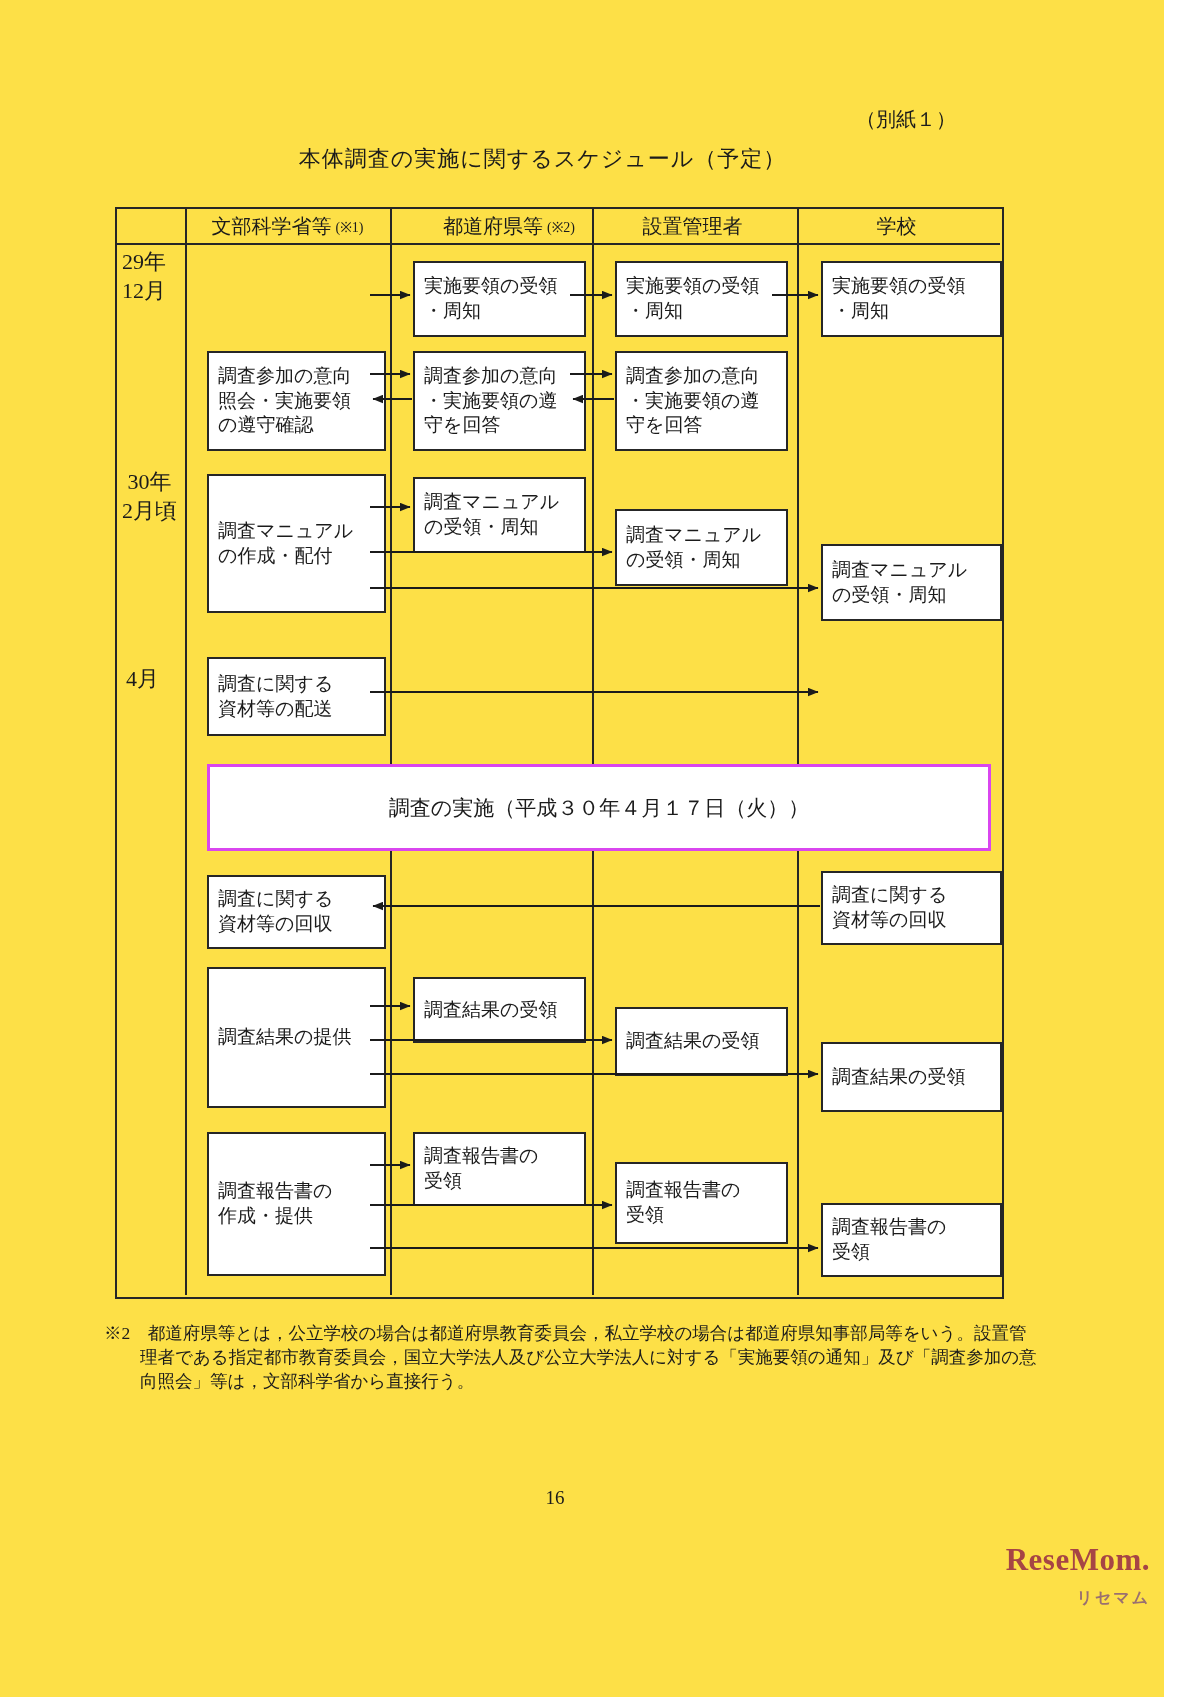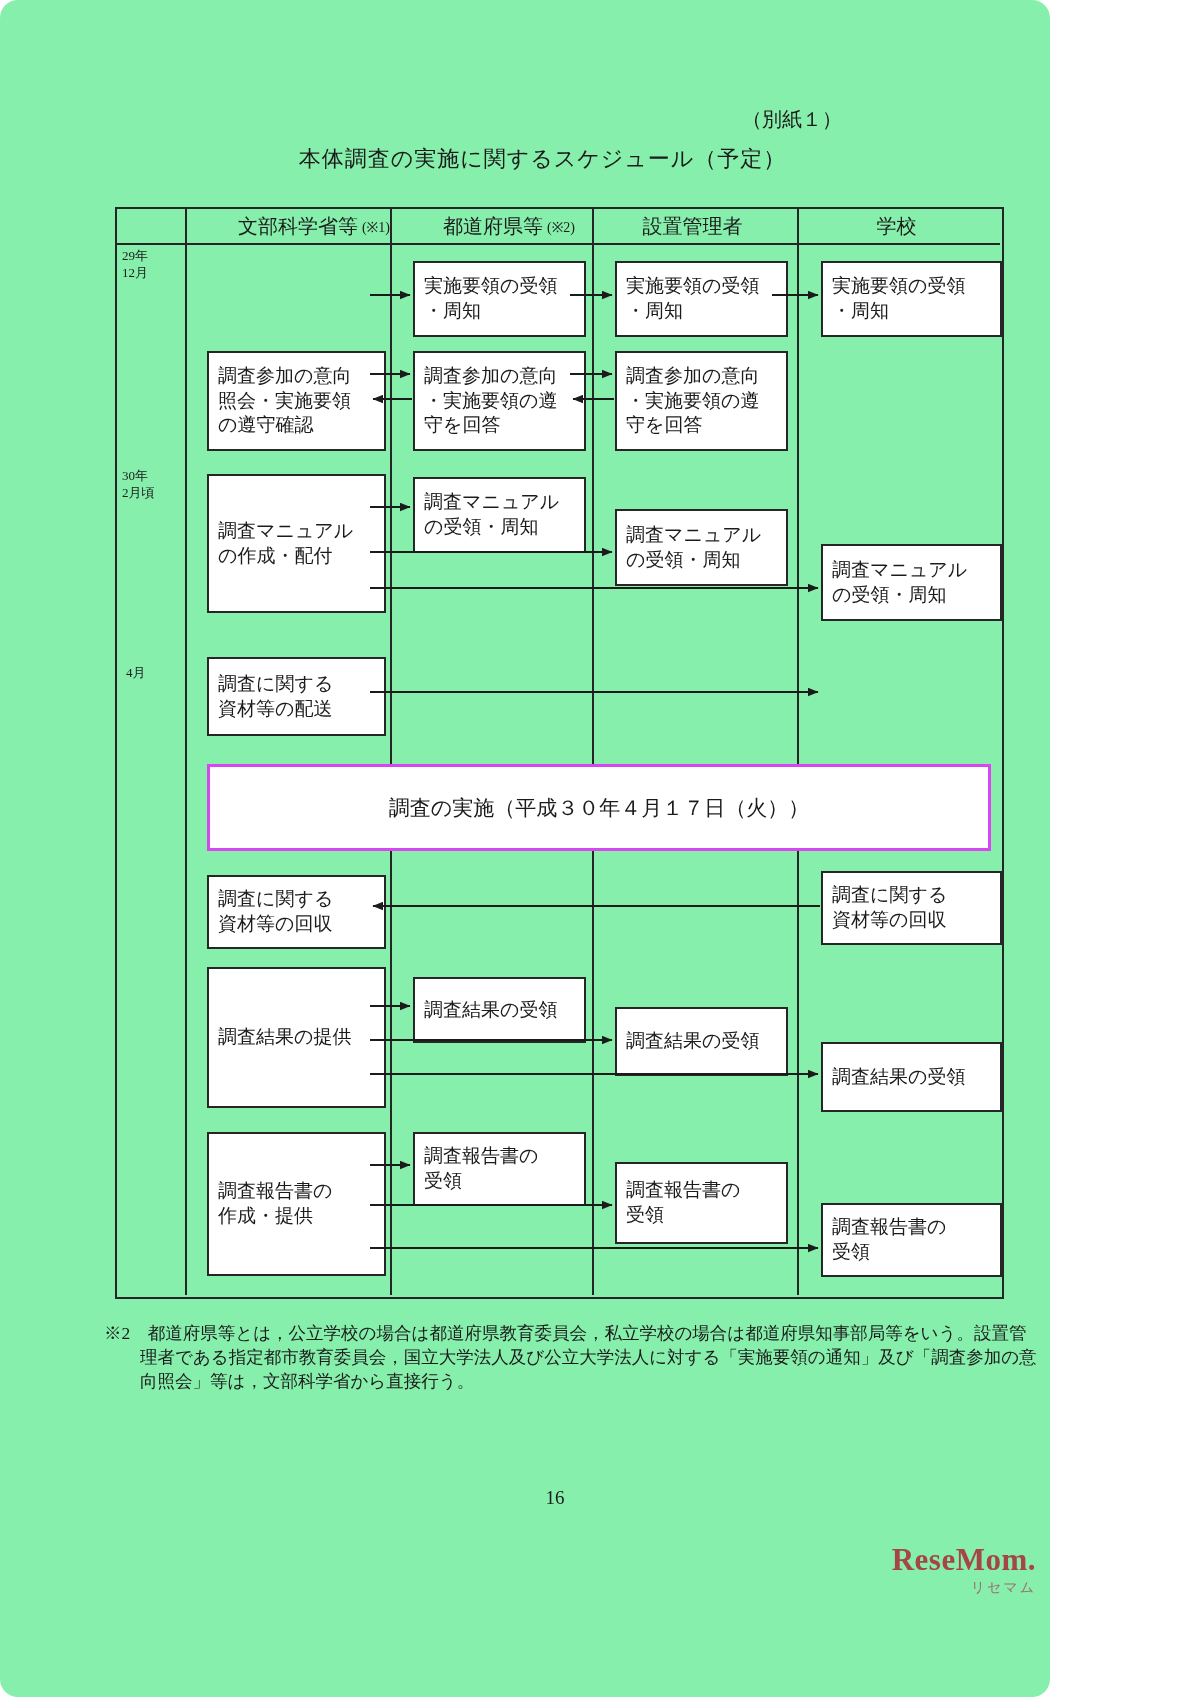--- a/index.html
+++ b/index.html
@@ -1,38 +1,37 @@
 <!DOCTYPE html>
 <html><head>
 <meta charset="utf-8">
 <style>
   html, body { margin: 0; padding: 0; background: #ffffff; }
   .page {
     position: relative;
-    width: 1050px;
+    width: 1164px;
     height: 1697px;
-    background: #86efac;
+    background: #fde047;
     font-family: "Liberation Serif", "DejaVu Serif", serif;
     color: #1b1b1b;
     overflow: hidden;
-    border-radius: 18px;
   }
   .abs { position: absolute; }
 
   .attachment { top: 106px; right: 208px; font-size: 20px; }
   .doc-title { top: 144px; left: 100px; width: 885px; text-align: center; font-size: 22px; letter-spacing: 1px; }
 
   .frame { left: 115px; top: 207px; width: 885px; height: 1088px; border: 2px solid #262626; z-index: 1; }
   .vline { top: 207px; width: 2px; height: 1088px; background: #262626; z-index: 1; }
   .hline { left: 115px; top: 243px; width: 885px; height: 2px; background: #262626; z-index: 1; }
 
   .col-header { top: 209px; height: 34px; display: flex; align-items: center; justify-content: center; font-size: 20px; z-index: 2; }
   .col-header .hnote { font-size: 14px; margin-left: 4px; }
 
-  .time-label { font-size: 13px; line-height: 1.32; white-space: pre-line; z-index: 2; }
+  .time-label { font-size: 22px; line-height: 1.32; white-space: pre-line; z-index: 2; text-align: center; }
 
   .box {
     background: #ffffff;
     border: 2px solid #262626;
     display: flex;
     align-items: center;
     padding: 2px 4px 2px 9px;
     font-size: 19px;
     line-height: 1.3;
     white-space: pre-line;
@@ -55,38 +54,38 @@
     white-space: pre-line;
     padding-left: 36px; text-indent: -36px;
   }
   .fn1 { top: 1299px; }
   .fn2 { top: 1322px; }
 
   .page-number { top: 1487px; left: 0; width: 1110px; text-align: center; font-size: 19px; }
 
   .logo { top: 1543px; right: 14px; display: flex; flex-direction: column; align-items: flex-end; }
   .logo-main { font-size: 31px; font-weight: bold; color: #a64545; letter-spacing: 0.5px; line-height: 1.1; }
-  .logo-sub { font-size: 14px; color: #9a7070; letter-spacing: 2px; margin-top: 2px; }
+  .logo-sub { font-size: 16px; color: #9a7070; letter-spacing: 2px; margin-top: 11px; font-weight: bold; }
 </style>
 </head>
 <body>
 
 <div class="page">
 
   <div class="abs attachment">（別紙１）</div>
   <div class="abs doc-title">本体調査の実施に関するスケジュール（予定）</div>
 
   <div class="abs frame"></div>
   <div class="abs vline" style="left:185px;"></div>
   <div class="abs vline" style="left:390px;"></div>
   <div class="abs vline" style="left:592px;"></div>
   <div class="abs vline" style="left:797px;"></div>
   <div class="abs hline"></div>
 
-  <div class="abs col-header" style="left:185px;width:205px;justify-content:flex-end;">
+  <div class="abs col-header" style="left:185px;width:205px;">
     <span>文部科学省等</span>
       <span class="hnote">(※1)</span>
   </div>
   <div class="abs col-header" style="left:390px;width:202px;padding-left:18px;">
     <span>都道府県等</span>
       <span class="hnote">(※2)</span>
   </div>
   <div class="abs col-header" style="left:592px;width:205px;">
     <span>設置管理者</span>
       <span class="hnote"></span>

